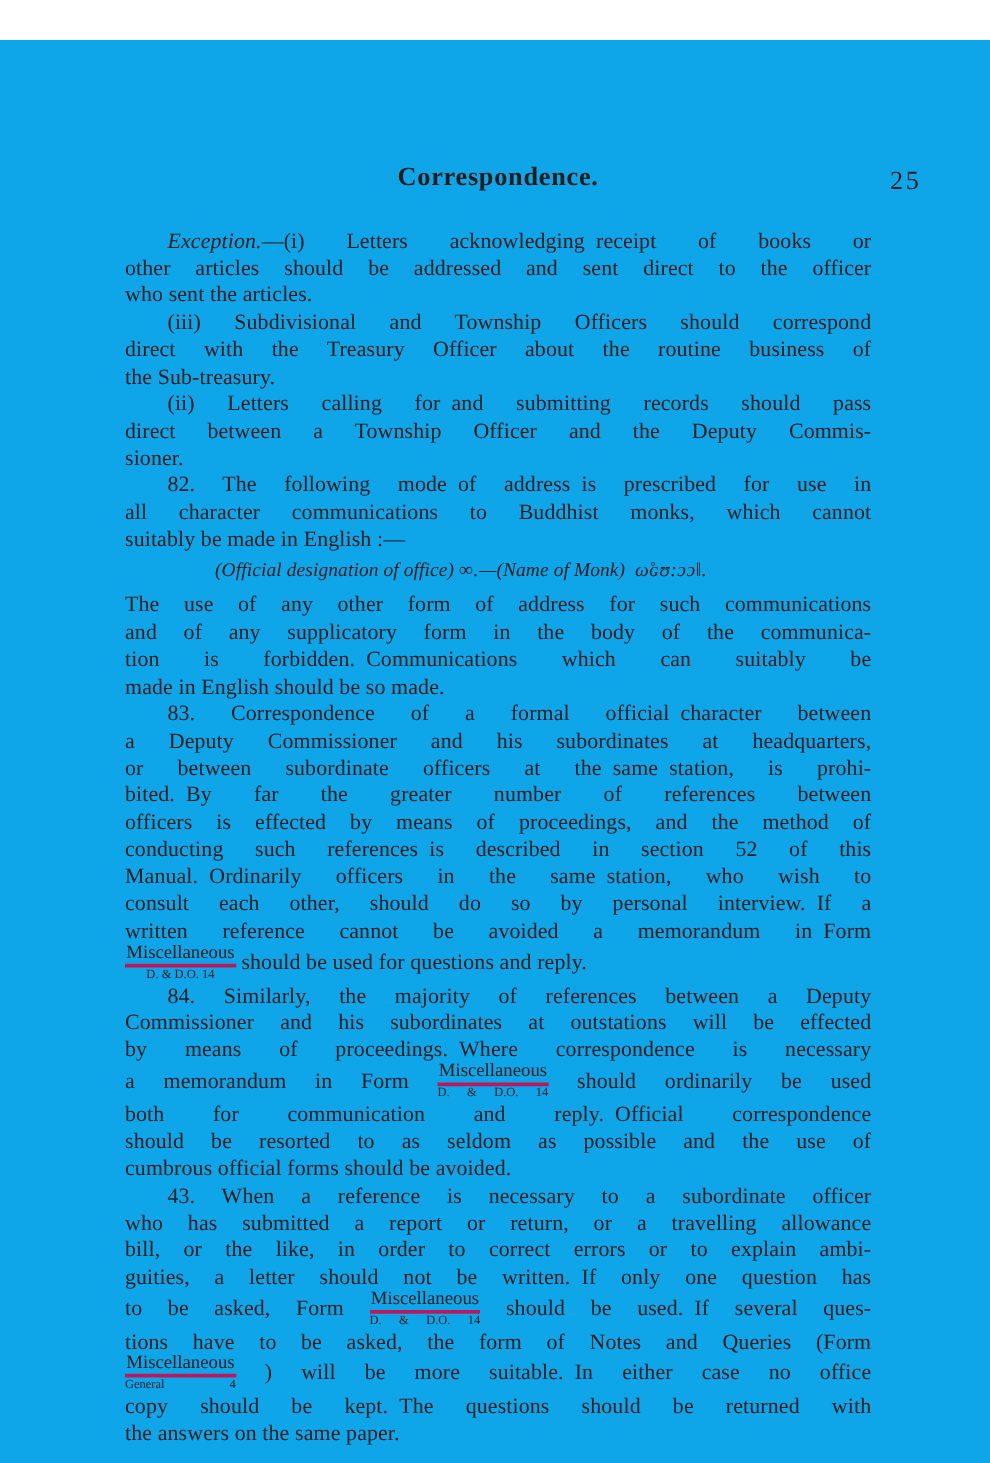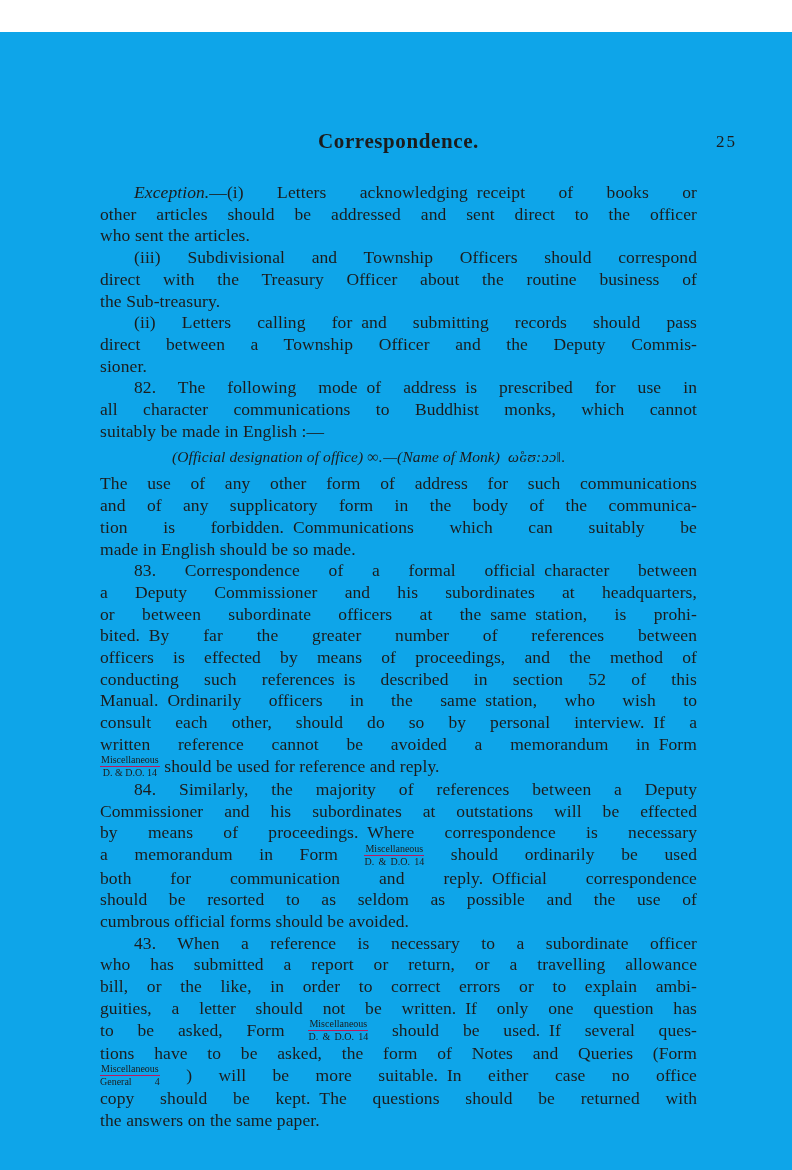--- a/index.html
+++ b/index.html
@@ -4,35 +4,35 @@
 <style>
   html, body { margin: 0; padding: 0; background: #ffffff; }
   .page {
     width: 792px; height: 1170px; background: #0ea5e9;
     box-sizing: border-box; padding: 97px 95px 22px 100px;
     font-family: "Liberation Serif", serif; color: #1c1c1c;
     position: relative; overflow: hidden; margin-top: 32px;
   }
   .header { position: relative; text-align: center; margin-bottom: 27px; height: 26px; }
   .title { font-size: 21px; font-weight: 600; letter-spacing: 0.6px; display: inline-block; }
-  .pagenum { position: absolute; right: -40px; top: 3px; font-size: 17px; letter-spacing: 2px; }
+  .pagenum { position: absolute; right: -40px; top: 3px; font-size: 21px; letter-spacing: 2px; }
   .text-block { width: 597px; }
   .para { margin: 0; }
   .line { font-size: 17.5px; line-height: 21.7px; letter-spacing: 0.1px; }
   .line.just { text-align: justify; text-align-last: justify; }
   .line.first { text-indent: 34px; }
   .para.small { padding-left: 72px; margin: 3px 0 4px; font-style: italic; }
   .para.small .line { font-size: 15.5px; line-height: 24px; }
   em { font-style: italic; }
   .burmese { letter-spacing: 0.5px; }
   .frac {
     display: inline-block; vertical-align: middle; text-align: center;
     line-height: 1; position: relative; top: -1px;
   }
-  .fr-top { display: block; font-size: 10px; letter-spacing: 0; border-bottom: 1px solid #be185d; padding: 0 1px 1px; }
+  .fr-top { display: block; font-size: 15px; letter-spacing: 0; border-bottom: 3px solid #be185d; padding: 0 1px 1px; }
   .fr-bot { display: block; font-size: 10px; letter-spacing: 0; padding-top: 1px; }
 </style>
 </head>
 <body>
 
 <div class="page">
   <div class="header">
     <div class="title">Correspondence.</div>
     <div class="pagenum">25</div>
   </div>
@@ -69,21 +69,21 @@
       <div class="para">
         <div class="line first just"><span>83. Correspondence of a formal official character between</span></div>
         <div class="line just"><span>a Deputy Commissioner and his subordinates at headquarters,</span></div>
         <div class="line just"><span>or between subordinate officers at the same station, is prohi-</span></div>
         <div class="line just"><span>bited. By far the greater number of references between</span></div>
         <div class="line just"><span>officers is effected by means of proceedings, and the method of</span></div>
         <div class="line just"><span>conducting such references is described in section 52 of this</span></div>
         <div class="line just"><span>Manual. Ordinarily officers in the same station, who wish to</span></div>
         <div class="line just"><span>consult each other, should do so by personal interview. If a</span></div>
         <div class="line just"><span>written reference cannot be avoided a memorandum in Form</span></div>
-        <div class="line"><span class="frac"><span class="fr-top">Miscellaneous</span><span class="fr-bot">D. &amp; D.O. 14</span></span><span> should be used for reference and reply.</span></div>
+        <div class="line"><span class="frac"><span class="fr-top">Miscellaneous</span><span class="fr-bot">D. &amp; D.O. 14</span></span><span> should be used for questions and reply.</span></div>
       </div>
       <div class="para">
         <div class="line first just"><span>84. Similarly, the majority of references between a Deputy</span></div>
         <div class="line just"><span>Commissioner and his subordinates at outstations will be effected</span></div>
         <div class="line just"><span>by means of proceedings. Where correspondence is necessary</span></div>
         <div class="line just"><span>a memorandum in Form </span><span class="frac"><span class="fr-top">Miscellaneous</span><span class="fr-bot">D. &amp; D.O. 14</span></span><span> should ordinarily be used</span></div>
         <div class="line just"><span>both for communication and reply. Official correspondence</span></div>
         <div class="line just"><span>should be resorted to as seldom as possible and the use of</span></div>
         <div class="line"><span>cumbrous official forms should be avoided.</span></div>
       </div>

